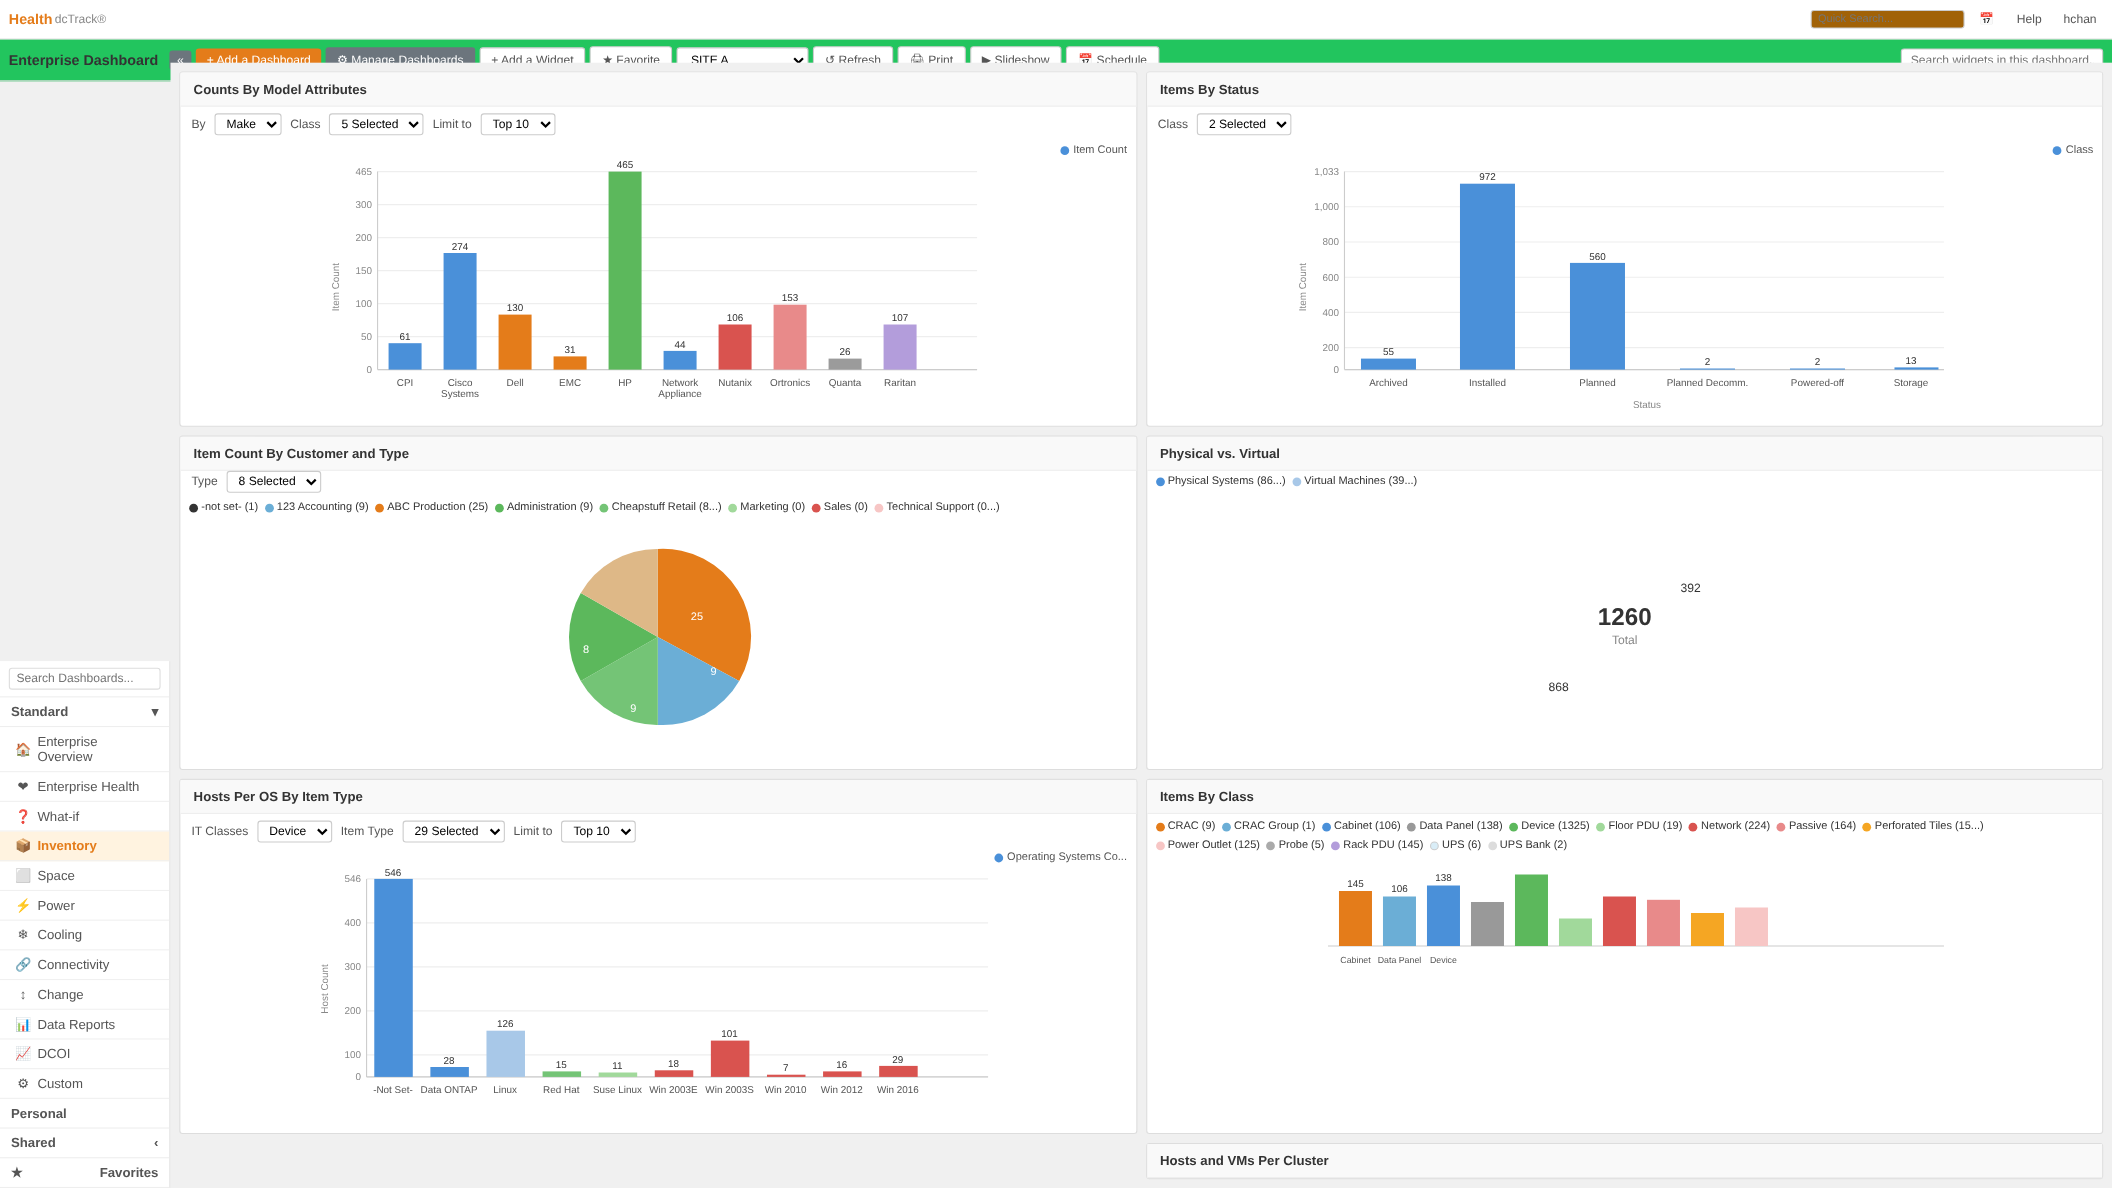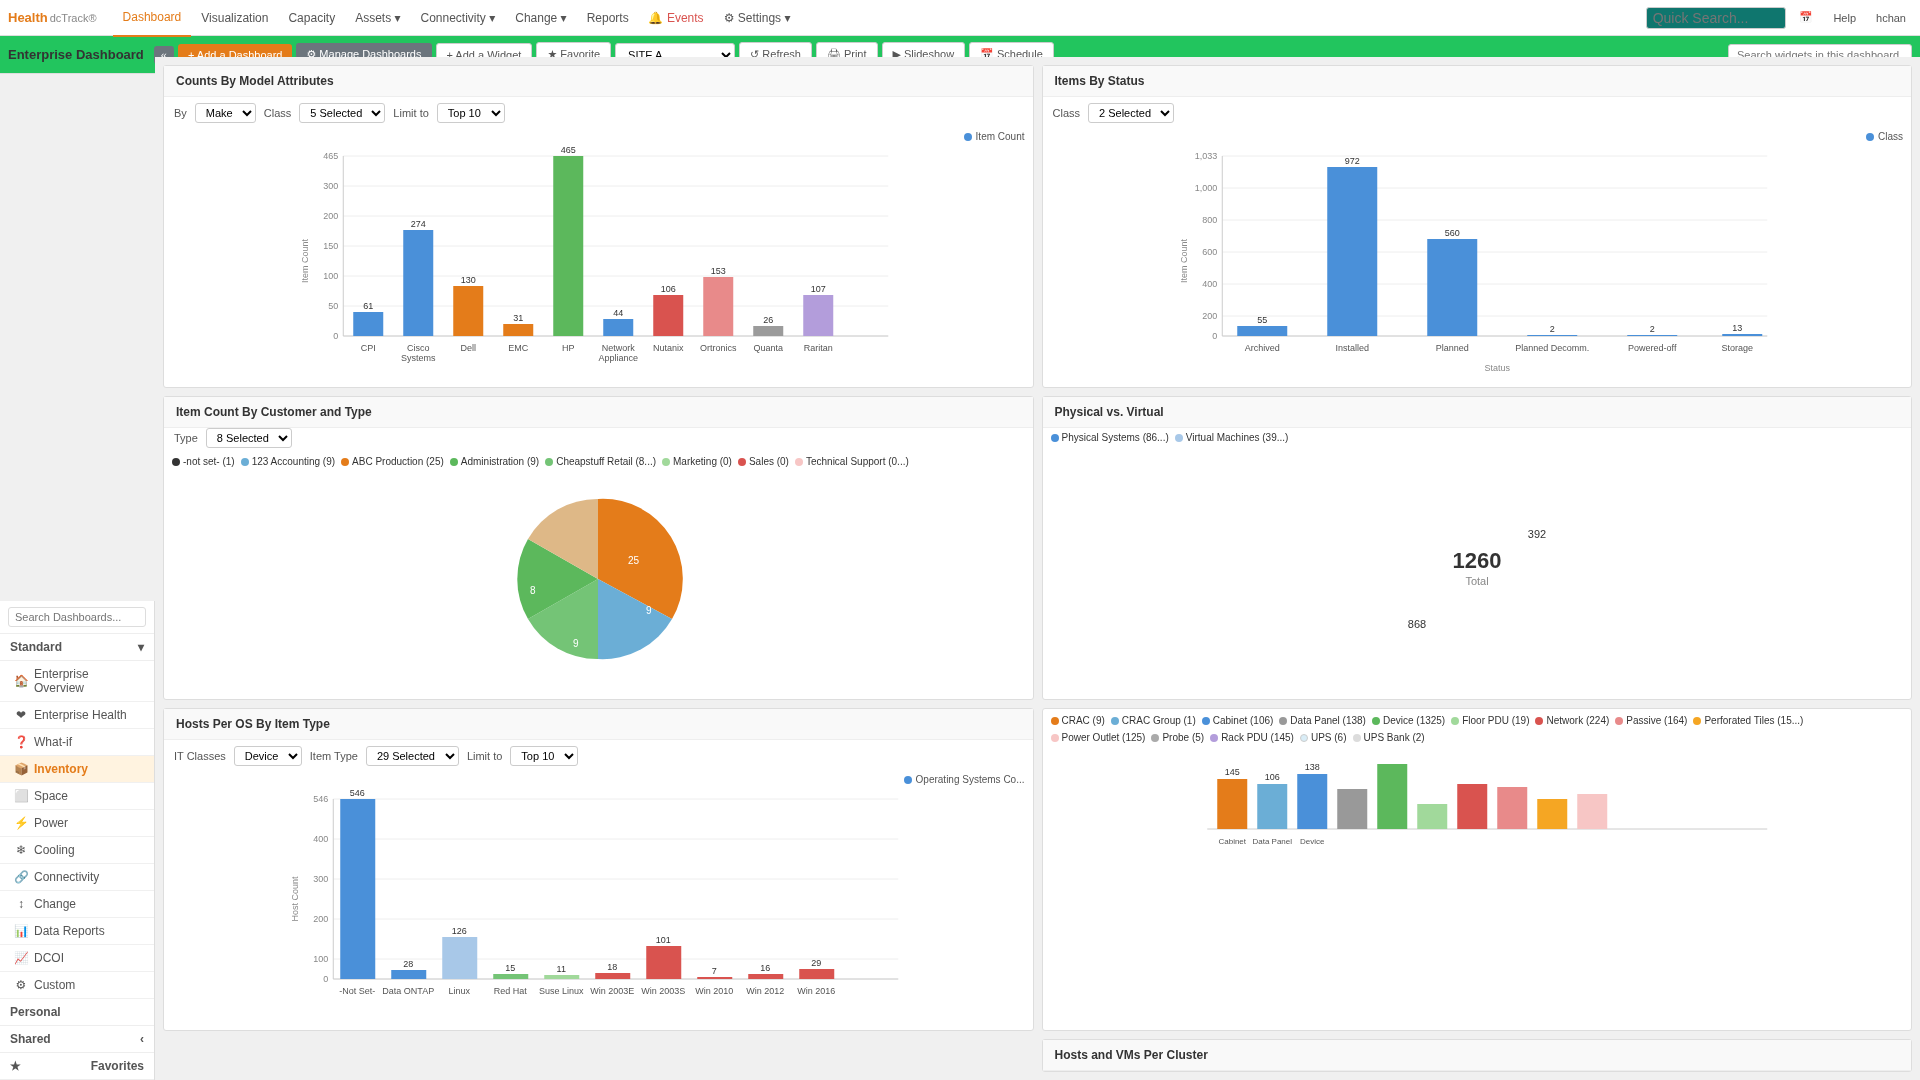--- a/index.html
+++ b/index.html
@@ -6,21 +6,21 @@
     body { font-family: Arial, sans-serif; font-size: 12px; background: #f0f0f0; color: #333; overflow-x: hidden; }
 
     
     .top-nav { background: #fff; border-bottom: 1px solid #ddd; display: flex; align-items: center; height: 36px; padding: 0 8px; }
     .logo { display: flex; align-items: center; margin-right: 16px; }
     .nav-links { display: flex; align-items: center; gap: 0; flex: 1; }
     .nav-link { padding: 0 10px; font-size: 12px; color: #555; cursor: pointer; line-height: 36px; text-decoration: none; }
     .nav-link.active { color: #e47c1a; border-bottom: 2px solid #e47c1a; }
     .nav-dropdown { display: flex; align-items: center; gap: 2px; }
     .nav-right { display: flex; align-items: center; gap: 8px; margin-left: auto; }
-    .search-box-top { border: 1px solid #ccc; border-radius: 3px; padding: 2px 6px; font-size: 14px; width: 140px; background: #0f766e; }
+    .search-box-top { border: 1px solid #ccc; border-radius: 3px; padding: 2px 6px; font-size: 10px; width: 140px; background: #a16207; }
     .nav-icon-btn { font-size: 11px; color: #555; cursor: pointer; padding: 2px 6px; }
 
     
     .toolbar { background: #22c55e; border-bottom: 1px solid #ddd; display: flex; align-items: center; height: 38px; padding: 0 8px; gap: 4px; }
     .collapse-btn { background: #6c757d; color: #fff; border: none; border-radius: 3px; padding: 3px 7px; cursor: pointer; font-size: 11px; }
     .btn-orange { background: #e47c1a; color: #fff; border: none; border-radius: 3px; padding: 5px 10px; cursor: pointer; font-size: 11px; display: flex; align-items: center; gap: 4px; }
     .btn-gray { background: #6c757d; color: #fff; border: none; border-radius: 3px; padding: 5px 10px; cursor: pointer; font-size: 11px; display: flex; align-items: center; gap: 4px; }
     .btn-outline { background: #fff; color: #555; border: 1px solid #ccc; border-radius: 3px; padding: 5px 10px; cursor: pointer; font-size: 11px; display: flex; align-items: center; gap: 4px; }
     .site-select { border: 1px solid #ccc; border-radius: 3px; padding: 4px 8px; font-size: 11px; background: #fff; min-width: 120px; }
     .search-dashboard { border: 1px solid #ccc; border-radius: 3px; padding: 4px 8px; font-size: 11px; width: 184px; }
@@ -62,31 +62,20 @@
     svg text { font-family: Arial, sans-serif; }
   </style>
 </head>
 <body>
 
 <div class="top-nav">
   <div class="logo">
     <span style="color:#e47c1a;font-weight:bold;font-size:13px;">Health</span>
     <span style="color:#888;font-size:11px;margin-left:2px;">dcTrack®</span>
   </div>
-  <nav class="nav-links">
-    <a class="nav-link active">Dashboard</a>
-    <a class="nav-link">Visualization</a>
-    <a class="nav-link nav-dropdown">Capacity</a>
-    <a class="nav-link nav-dropdown">Assets ▾</a>
-    <a class="nav-link nav-dropdown">Connectivity ▾</a>
-    <a class="nav-link nav-dropdown">Change ▾</a>
-    <a class="nav-link">Reports</a>
-    <a class="nav-link" style="color:#d9534f;">🔔 Events</a>
-    <a class="nav-link nav-dropdown">⚙ Settings ▾</a>
-  </nav>
   <div class="nav-right">
     <input class="search-box-top" type="text" placeholder="Quick Search..." style="">
     <span class="nav-icon-btn">📅</span>
     <span class="nav-icon-btn">Help</span>
     <span class="nav-icon-btn">hchan</span>
   </div>
 </div>
 
 <div class="toolbar">
   <span style="font-size:13px;font-weight:bold;color:#333;margin-right:6px;">Enterprise Dashboard</span>
@@ -486,20 +475,21 @@
             <text x="477" y="205" text-anchor="middle" font-size="9" fill="#555">Win 2012</text>
 
             <rect x="511" y="180" width="35" height="10" fill="#d9534f"></rect>
             <text x="528" y="177" text-anchor="middle" font-size="9" fill="#333">29</text>
             <text x="528" y="205" text-anchor="middle" font-size="9" fill="#555">Win 2016</text>
           </svg>
         </div>
       </div>
 
       <div class="widget">
+        <div class="widget-header">Items By Class</div>
         <div class="legend-row" style="font-size:10px;padding:6px 8px;">
           <div class="legend-item">
             <div class="legend-color" style="background:#e47c1a;"></div>
               <span>CRAC (9)</span>
           </div>
           <div class="legend-item">
             <div class="legend-color" style="background:#6baed6;"></div>
               <span>CRAC Group (1)</span>
           </div>
           <div class="legend-item">

